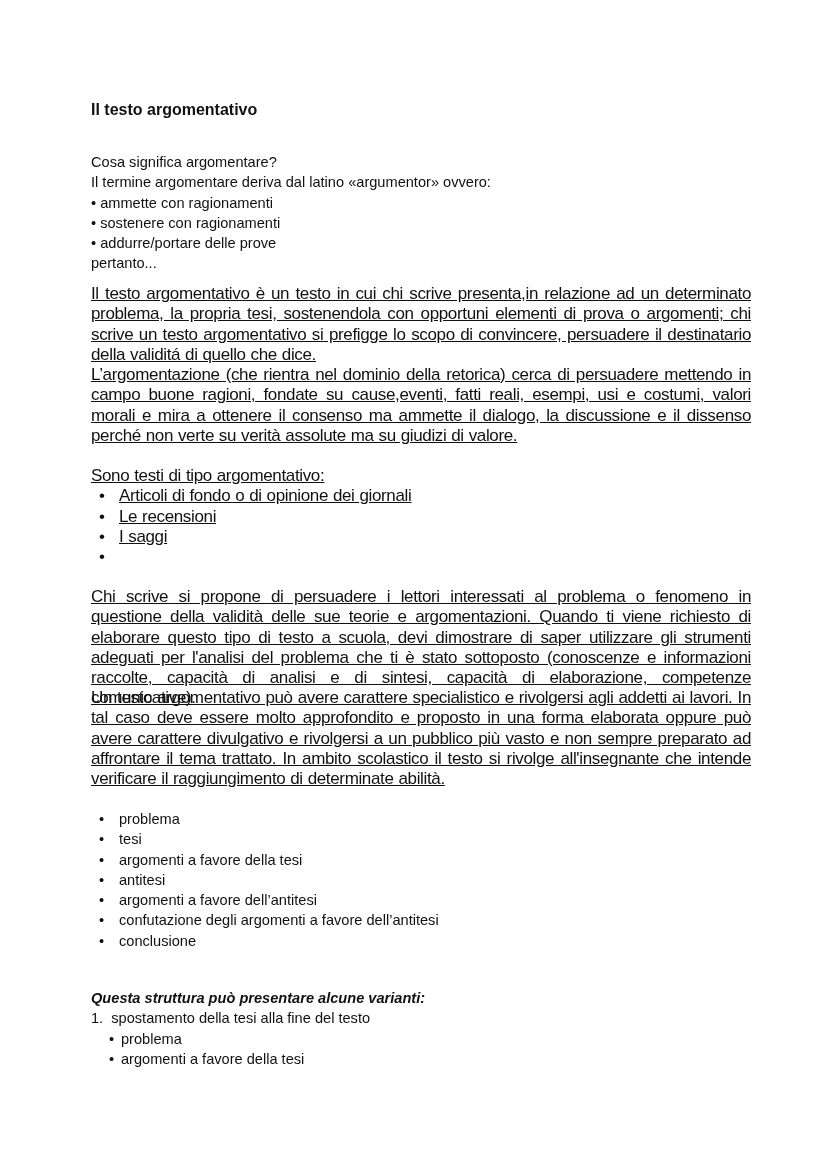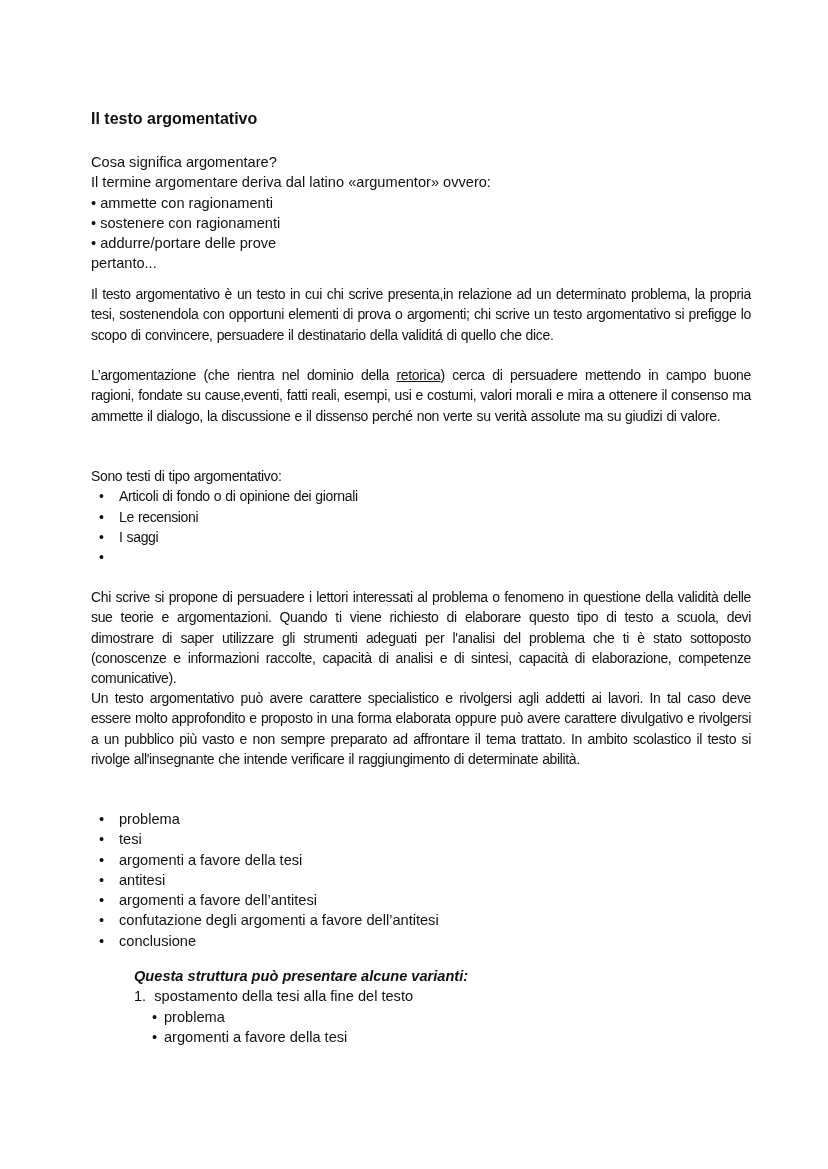--- a/index.html
+++ b/index.html
@@ -1,23 +1,23 @@
 <!DOCTYPE html>
 <html><head>
   <meta charset="utf-8">
   <style>
     * { margin: 0; padding: 0; box-sizing: border-box; }
     html, body { width: 828px; height: 1169px; background: #ffffff; overflow: hidden; }
     body { font-family: "Liberation Sans", sans-serif; color: #111111; font-size: 14.6px; line-height: 20.3px; position: relative; }
     .page { position: absolute; left: 91px; top: 0; width: 660px; }
-    .title { position: absolute; top: 109px; font-weight: bold; font-size: 16px; line-height: 20px; }
+    .title { position: absolute; top: 100px; font-weight: bold; font-size: 16px; line-height: 20px; }
     .block { position: absolute; left: 0; width: 660px; }
     .line { white-space: nowrap; }
     .justify { text-align: justify; }
-    .condensed { font-size: 14px; letter-spacing: -0.35px; word-spacing: 0.5px; }
+    .condensed { font-size: 17px; letter-spacing: -0.35px; word-spacing: 0.5px; text-decoration: underline; }
     .dot-item { padding-left: 10px; position: relative; white-space: nowrap; }
     .dot-item .dot { position: absolute; left: 8px; }
     .dot-item .txt { margin-left: 18px; text-align: center; }
     .bul { white-space: nowrap; }
     .bold { font-weight: bold; }
     .bolditalic { font-weight: bold; font-style: italic; }
     .u { text-decoration: underline; }
     .sub-item { padding-left: 20px; position: relative; white-space: nowrap; }
     .sub-item .dot { position: absolute; left: 18px; }
     .sub-item .txt { margin-left: 10px; }
@@ -57,20 +57,20 @@
   <div class="block" style="top:809px;">
     <div class="dot-item"><span class="dot">•</span><span class="txt">problema</span></div>
     <div class="dot-item"><span class="dot">•</span><span class="txt">tesi</span></div>
     <div class="dot-item"><span class="dot">•</span><span class="txt">argomenti a favore della tesi</span></div>
     <div class="dot-item"><span class="dot">•</span><span class="txt">antitesi</span></div>
     <div class="dot-item"><span class="dot">•</span><span class="txt">argomenti a favore dell’antitesi</span></div>
     <div class="dot-item"><span class="dot">•</span><span class="txt">confutazione degli argomenti a favore dell’antitesi</span></div>
     <div class="dot-item"><span class="dot">•</span><span class="txt">conclusione</span></div>
   </div>
 
-  <div class="block" style="top:966px;margin-left:43px;">
+  <div class="block" style="top:988px;">
     <div class="line bolditalic">Questa struttura può presentare alcune varianti:</div>
     <div class="line"><span>1.</span>&nbsp; <span>spostamento della tesi alla fine del testo</span></div>
     <div class="sub-item"><span class="dot">•</span><span class="txt">problema</span></div>
     <div class="sub-item"><span class="dot">•</span><span class="txt">argomenti a favore della tesi</span></div>
   </div>
 
 </div>
 
 </body></html>

